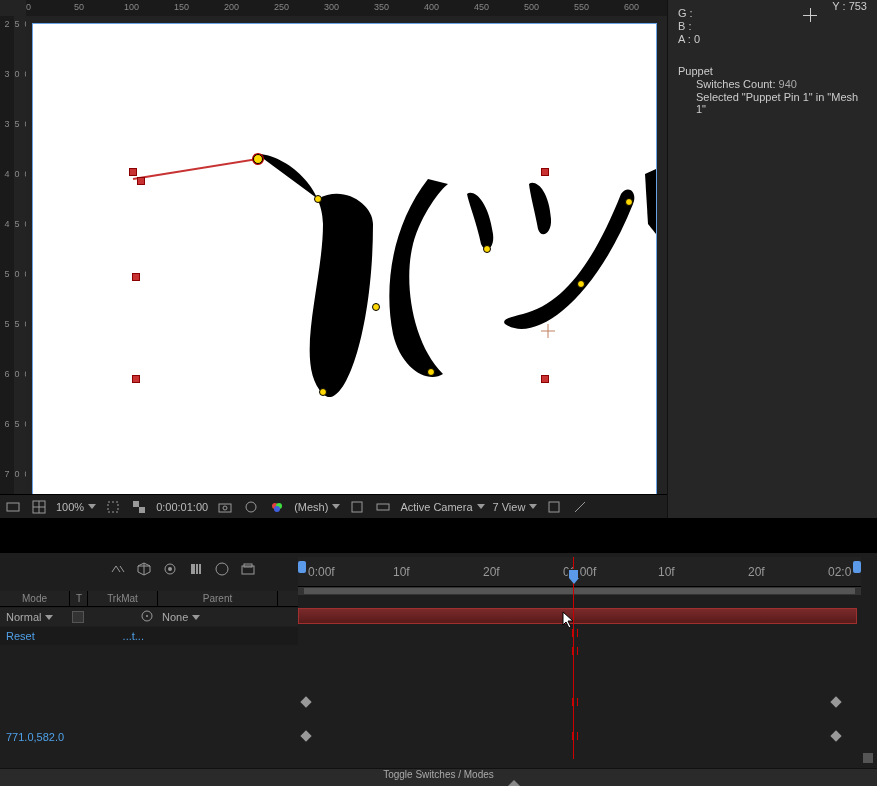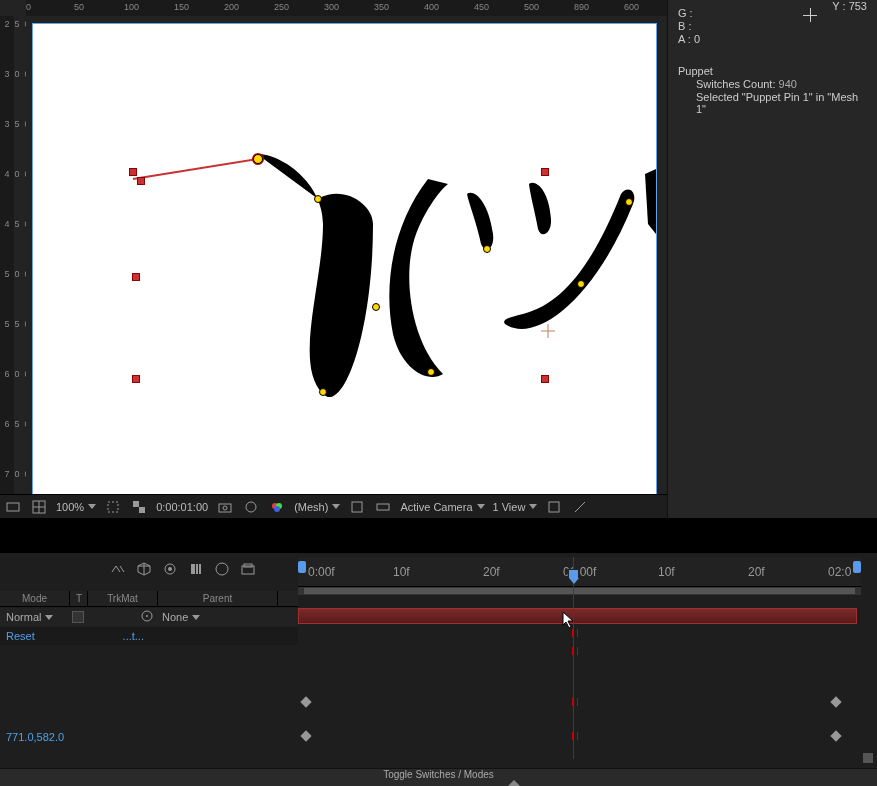--- a/index.html
+++ b/index.html
@@ -84,21 +84,21 @@
     <div style="left:48px">50</div>
     <div style="left:98px">100</div>
     <div style="left:148px">150</div>
     <div style="left:198px">200</div>
     <div style="left:248px">250</div>
     <div style="left:298px">300</div>
     <div style="left:348px">350</div>
     <div style="left:398px">400</div>
     <div style="left:448px">450</div>
     <div style="left:498px">500</div>
-    <div style="left:548px">890</div>
+    <div style="left:548px">550</div>
     <div style="left:598px">600</div>
   </div>
   <div class="ruler-v">
     <div style="top:3px">2<br>5<br>0</div>
     <div style="top:53px">3<br>0<br>0</div>
     <div style="top:103px">3<br>5<br>0</div>
     <div style="top:153px">4<br>0<br>0</div>
     <div style="top:203px">4<br>5<br>0</div>
     <div style="top:253px">5<br>0<br>0</div>
     <div style="top:303px">5<br>5<br>0</div>
@@ -204,21 +204,21 @@
     <span class="vb-btn">
         <svg width="14" height="14">
           <rect x="1" y="4" width="12" height="6" fill="none" stroke="#999"></rect>
         </svg>
       </span>
     <span class="vb-drop">
         <span class="vb-text">Active Camera</span>
         <span class="tri"></span>
       </span>
     <span class="vb-drop">
-        <span class="vb-text">1 View</span>
+        <span class="vb-text">7 View</span>
         <span class="tri"></span>
       </span>
     <span class="vb-btn">
         <svg width="14" height="14">
           <rect x="2" y="2" width="10" height="10" fill="none" stroke="#999"></rect>
         </svg>
       </span>
     <span class="vb-btn">
         <svg width="14" height="14">
           <path d="M2 12 L12 2" stroke="#999"></path>

